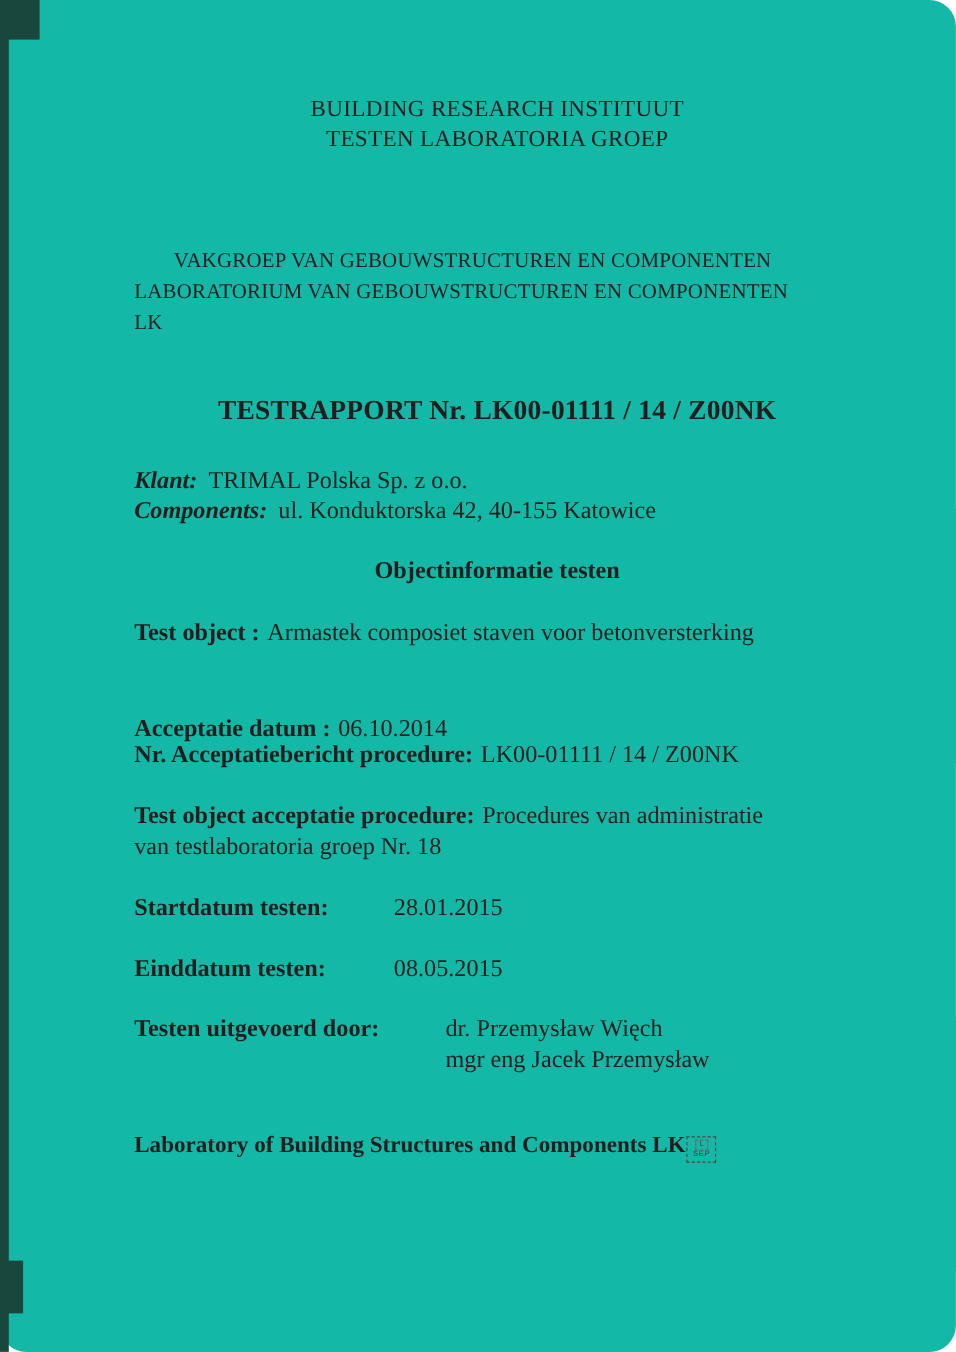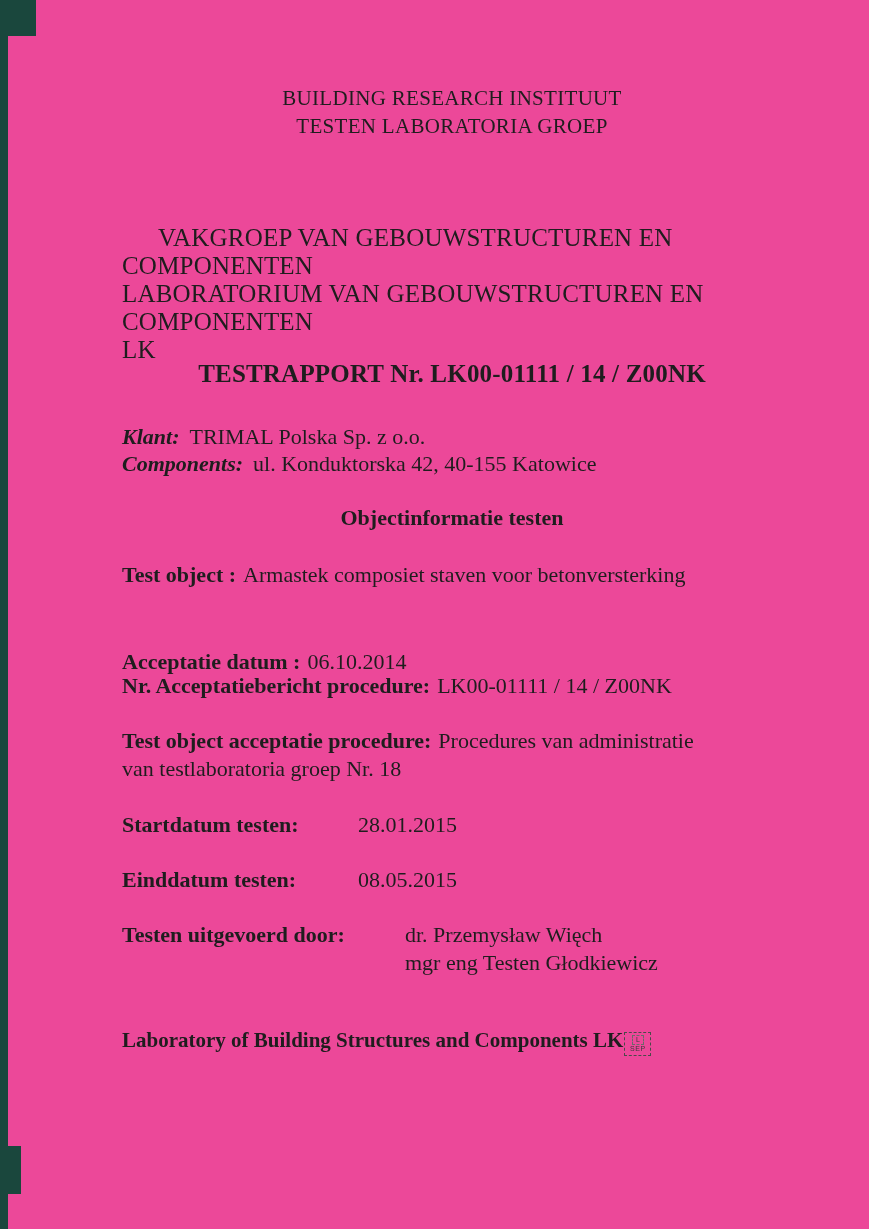--- a/index.html
+++ b/index.html
@@ -4,23 +4,24 @@
 <style>
   html, body {
     margin: 0; padding: 0;
     width: 869px; height: 1229px;
     overflow: hidden;
     background: #ffffff;
   }
   .page {
     position: relative;
     width: 869px; height: 1229px;
-    background: #ec4899;
+    background: #14b8a6;
     font-family: "Liberation Serif", serif;
     color: #1f1d1e;
+    border-radius: 24px;
   }
   
   .accent { background: #1a473d; position: absolute; }
   .accent-stripe { left: 0; top: 0; width: 8px; height: 1229px; }
   .accent-square-top { left: 0; top: 0; width: 36px; height: 36px; }
   .accent-block-bottom { left: 0; top: 1146px; width: 21px; height: 48px; }
 
   .abs { position: absolute; }
   .center-block {
     left: 122px; width: 660px;
@@ -28,21 +29,21 @@
   }
   .pre { white-space: pre-line; }
 
   .doc-header {
     top: 84px;
     font-size: 21px; line-height: 28px;
     letter-spacing: 0.3px;
   }
   .dept-block {
     left: 122px; top: 224px; width: 700px;
-    font-size: 25px; line-height: 28px;
+    font-size: 19px; line-height: 28px;
     text-indent: 36px;
     letter-spacing: 0.2px;
   }
   .report-title {
     top: 360px;
     font-size: 25px; font-weight: bold;
     letter-spacing: 0.2px;
     text-align: center;
   }
   .row {
@@ -145,21 +146,21 @@
     <span class="lbl-tab">Startdatum testen:</span><span>28.01.2015</span>
   </div>
 
   <div class="abs row" style="top:866px">
     <span class="lbl-tab">Einddatum testen:</span><span>08.05.2015</span>
   </div>
 
   <div class="abs row performed-row">
     <span class="lbl-flex">Testen uitgevoerd door:</span>
     <span class="names pre">dr. Przemysław Więch
-mgr eng Testen Głodkiewicz</span>
+mgr eng Jacek Przemysław</span>
   </div>
 
   <div class="abs row footer-lab">
     <span>Laboratory of Building Structures and Components LK</span><span class="sep-box"><span class="sep-l">L</span><span class="sep-txt">SEP</span></span>
   </div>
 
 
 </div>
 
 </body></html>

